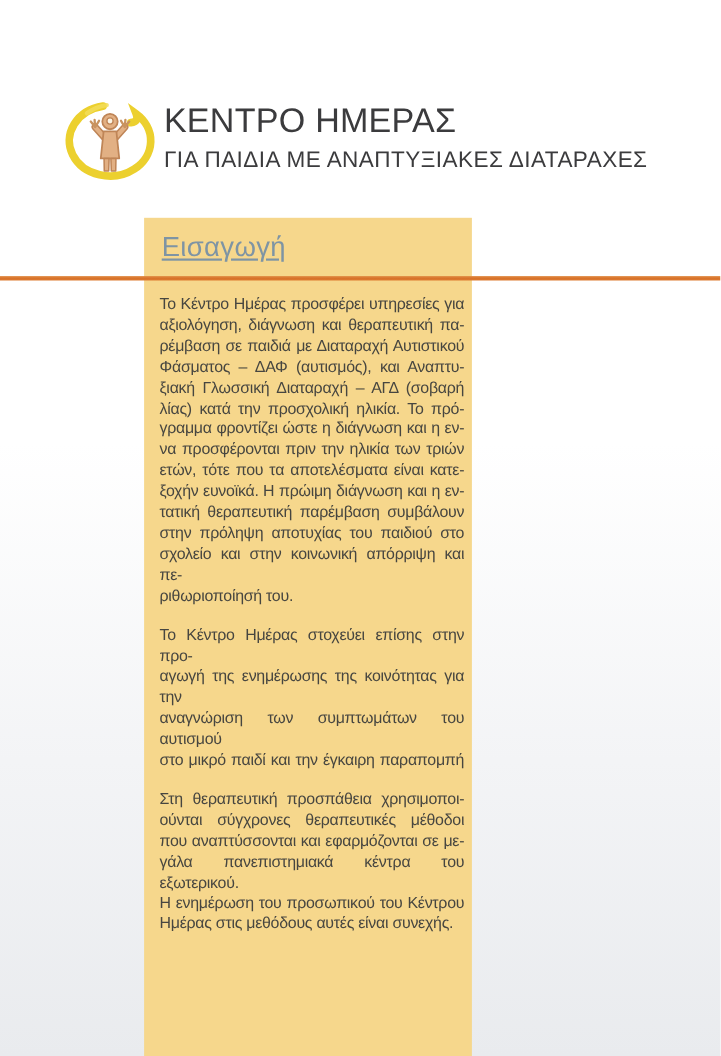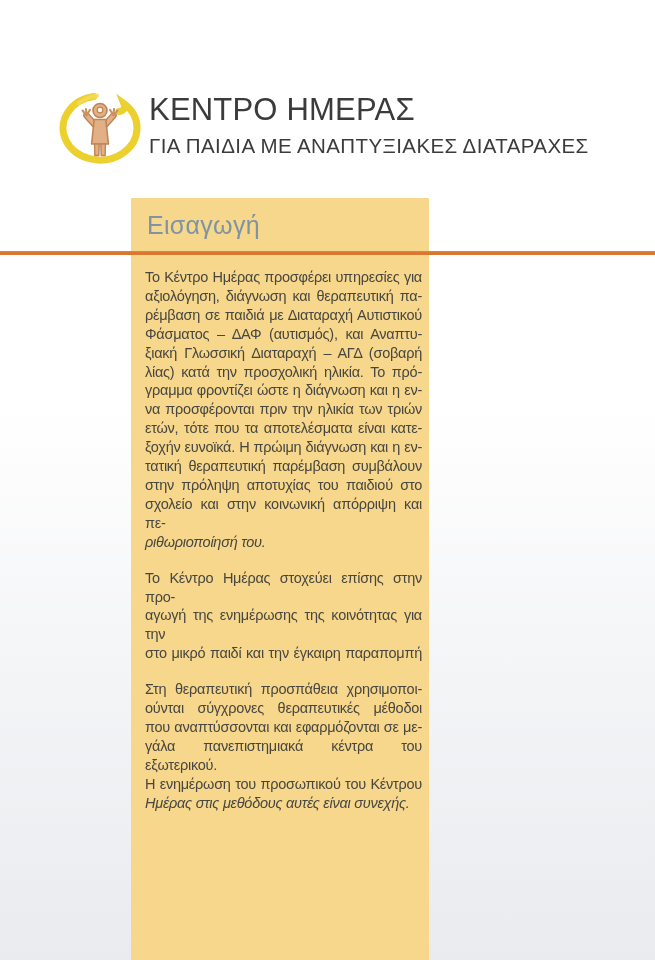--- a/index.html
+++ b/index.html
@@ -65,20 +65,21 @@
 
   .section-heading {
     position: absolute;
     left: 147px;
     top: 211px;
     font-size: 25px;
     line-height: 28px;
     color: #7e94a4;
     letter-spacing: 0.3px;
     white-space: nowrap;
+    text-decoration: underline;
   }
 
   
   .intro-text {
     position: absolute;
     left: 131px;
     top: 268px;
     width: 298px;
     box-sizing: border-box;
     padding: 0 7px 0 14px;
@@ -86,21 +87,21 @@
     font-size: 14.5px;
     line-height: 18.9px;
     letter-spacing: -0.25px;
   }
   .para { margin: 0 0 17px 0; }
   .line {
     text-align: justify;
     text-align-last: justify;
     text-justify: inter-word;
   }
-  .line.last { text-align-last: left; font-style: italic; }
+  .line.last { text-align-last: left; }
 </style>
 </head>
 <body>
 
 <div class="page">
 
   <svg class="logo" viewBox="0 0 90 90" width="90" height="90" aria-hidden="true">
 
     <path d="M38.6,11.5 A37,32 0 1 0 68.8,18.5 Q71.5,25.5 64,26.5" fill="none" stroke="#ecd02e" stroke-width="7" stroke-linecap="round"></path>
     <path d="M24,18 A37,32 0 0 1 42,10.6" fill="none" stroke="#f3dd58" stroke-width="4" stroke-linecap="round" opacity="0.85"></path>
@@ -145,20 +146,21 @@
         <div class="line">ετών, τότε που τα αποτελέσματα είναι κατε-</div>
         <div class="line">ξοχήν ευνοϊκά. Η πρώιμη διάγνωση και η εν-</div>
         <div class="line">τατική θεραπευτική παρέμβαση συμβάλουν</div>
         <div class="line">στην πρόληψη αποτυχίας του παιδιού στο</div>
         <div class="line">σχολείο και στην κοινωνική απόρριψη και πε-</div>
         <div class="line last">ριθωριοποίησή του.</div>
       </div>
       <div class="para">
         <div class="line">Το Κέντρο Ημέρας στοχεύει επίσης στην προ-</div>
         <div class="line">αγωγή της ενημέρωσης της κοινότητας για την</div>
+        <div class="line">αναγνώριση των συμπτωμάτων του αυτισμού</div>
         <div class="line">στο μικρό παιδί και την έγκαιρη παραπομπή</div>
       </div>
       <div class="para">
         <div class="line">Στη θεραπευτική προσπάθεια χρησιμοποι-</div>
         <div class="line">ούνται σύγχρονες θεραπευτικές μέθοδοι</div>
         <div class="line">που αναπτύσσονται και εφαρμόζονται σε με-</div>
         <div class="line">γάλα πανεπιστημιακά κέντρα του εξωτερικού.</div>
         <div class="line">Η ενημέρωση του προσωπικού του Κέντρου</div>
         <div class="line last">Ημέρας στις μεθόδους αυτές είναι συνεχής.</div>
       </div>

